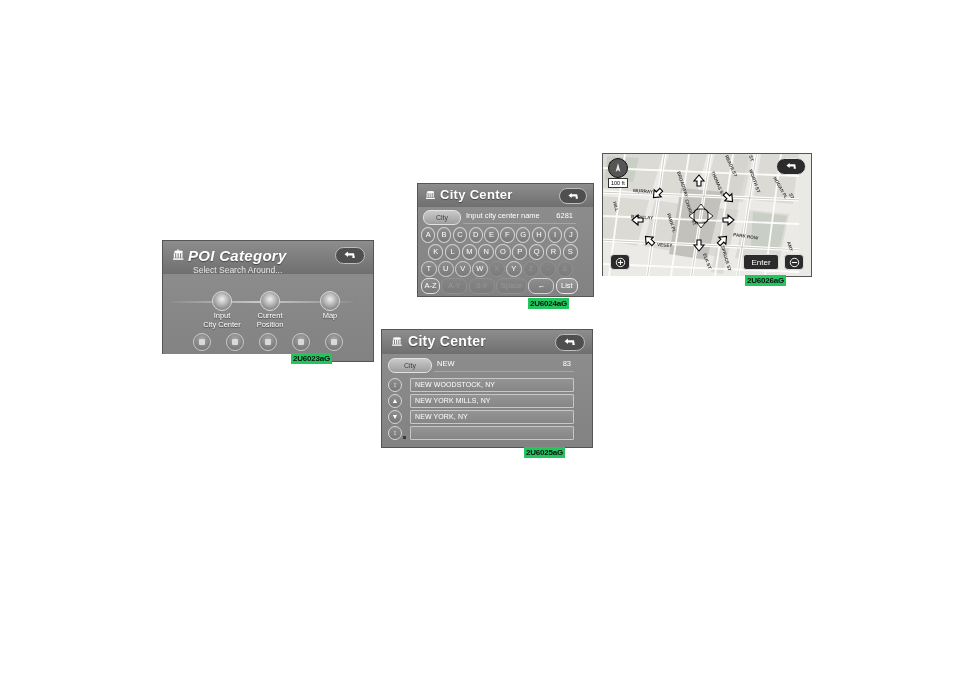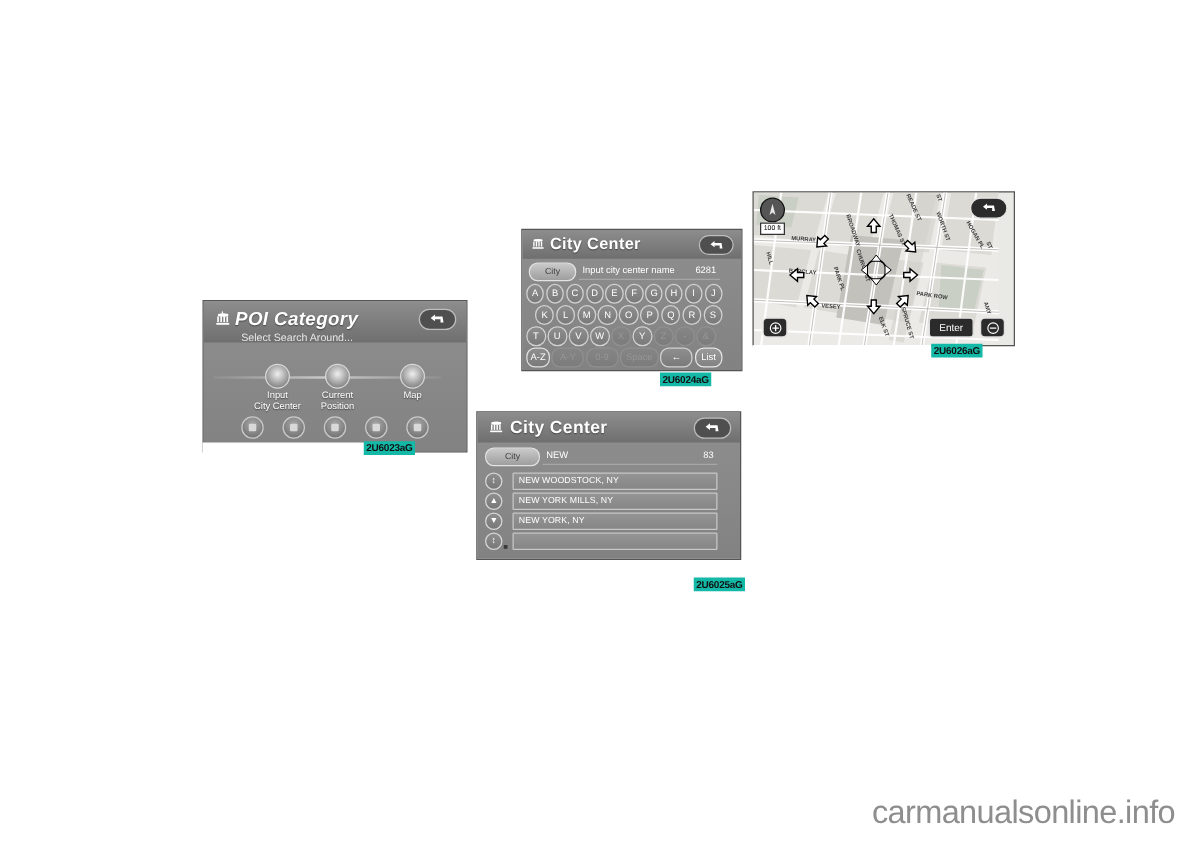--- a/index.html
+++ b/index.html
@@ -119,21 +119,21 @@
              padding:0 2px;font-size:5.5px;color:#000;line-height:8px;}
   .map-btn{position:absolute;width:18px;height:14px;border-radius:4px;background:#2b2b2b;
            border:1px solid #ddd;display:flex;align-items:center;justify-content:center;}
   #zoomIn{left:7px;bottom:6px;}
   #zoomOut{right:7px;bottom:6px;}
   .enter-btn{position:absolute;right:32px;bottom:6px;width:34px;height:14px;border-radius:3px;
              background:#2b2b2b;border:1px solid #ddd;color:#fff;font-size:8px;
              display:flex;align-items:center;justify-content:center;}
 
   
-  .cap{position:absolute;background:#14b8a6;color:#111;font-size:8px;font-weight:bold;
+  .cap{position:absolute;background:#22c55e;color:#111;font-size:8px;font-weight:bold;
        letter-spacing:-.2px;padding:1px 2px;font-family:"Liberation Sans",sans-serif;}
   .capbar{position:absolute;background:#ffffff;}
 
   #watermark{position:absolute;right:20px;bottom:14px;color:#8e8e8e;font-size:26px;
              letter-spacing:-.5px;}
 </style>
 </head>
 <body>
 
 <div class="page">
@@ -327,21 +327,21 @@
           <div class="track">
             <div class="thumb"></div>
           </div>
           <div class="list-item">
             <span></span>
           </div>
         </div>
       </div>
   </div>
   <div class="capbar" style="left:381px;top:448px;width:143px;height:11px;"></div>
-  <div class="cap" style="left:524px;top:462px;margin-left:31px;">2U6025aG</div>
+  <div class="cap" style="left:524px;top:447px;">2U6025aG</div>
 
   <div class="screen" id="panelD">
     <svg id="mapSvg" width="196" height="122" viewBox="0 0 196 122">
       <rect width="196" height="122" fill="#eceae6"></rect>
 
       <g fill="#dcdad5">
         <polygon points="0,0 60,0 48,40 0,34"></polygon>
         <polygon points="66,0 104,0 92,46 54,40"></polygon>
         <polygon points="112,0 150,0 140,48 100,44"></polygon>
         <polygon points="158,0 196,0 190,50 150,46"></polygon>
@@ -451,14 +451,13 @@
     <div class="map-btn" id="zoomOut">
       <svg width="11" height="11" viewBox="0 0 12 12">
         <circle cx="6" cy="6" r="4.6" fill="none" stroke="#fff" stroke-width="1"></circle>
         <line x1="3.2" y1="6" x2="8.8" y2="6" stroke="#fff" stroke-width="1.2"></line>
       </svg>
     </div>
   </div>
   <div class="capbar" style="left:602px;top:276px;width:143px;height:11px;"></div>
   <div class="cap" style="left:745px;top:275px;">2U6026aG</div>
 
-  <div id="watermark">carmanualsonline.info</div>
 </div>
 
 </body></html>

